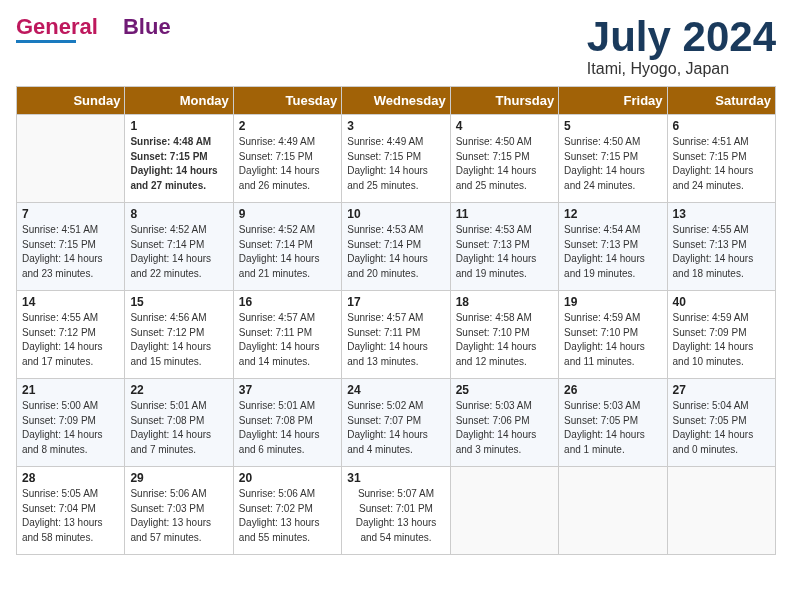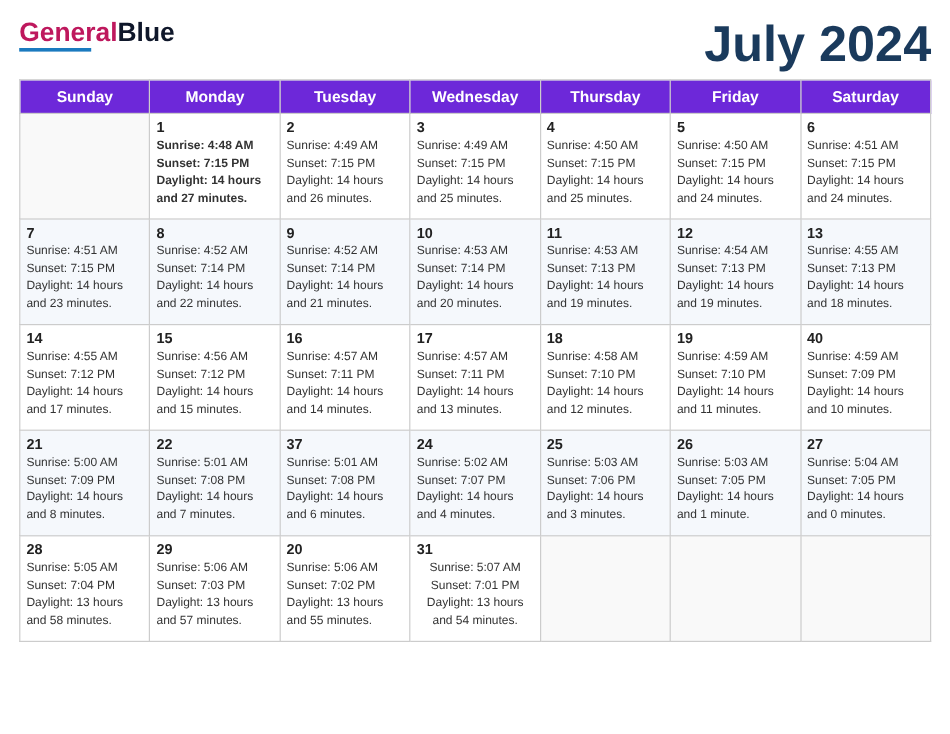--- a/index.html
+++ b/index.html
@@ -49,26 +49,26 @@
       font-size: 16px;
       color: #333;
       margin-top: 2px;
     }
     table {
       width: 100%;
       border-collapse: collapse;
       table-layout: fixed;
     }
     thead th {
-      background: #6d28d9;
+      background: #a16207;
       color: #fff;
       font-size: 13px;
       font-weight: bold;
       padding: 6px 4px;
-      text-align: center;
+      text-align: right;
       border: 1px solid #ccc;
     }
     tbody td {
       border: 1px solid #ccc;
       vertical-align: top;
       padding: 4px 5px;
       font-size: 10.5px;
       color: #222;
       height: 88px;
       background: #fff;
@@ -89,26 +89,27 @@
     .empty-cell {
       background: #f9f9f9 !important;
     }
   </style>
 </head>
 <body>
 
 <div class="header-area">
   <div class="logo">
     <div class="logo-text">
-      <span>General</span><span style="color:#0f172a;">Blue</span>
+      <span>General</span><span style="color:#701a75;margin-left:25px;">Blue</span>
     </div>
     <div class="logo-underline"></div>
   </div>
   <div class="title-area">
     <div class="month-title">July 2024</div>
+    <div class="location">Itami, Hyogo, Japan</div>
   </div>
 </div>
 
 <table>
   <thead>
     <tr>
     <th>Sunday</th>
         <th>Monday</th>
         <th>Tuesday</th>
         <th>Wednesday</th>

